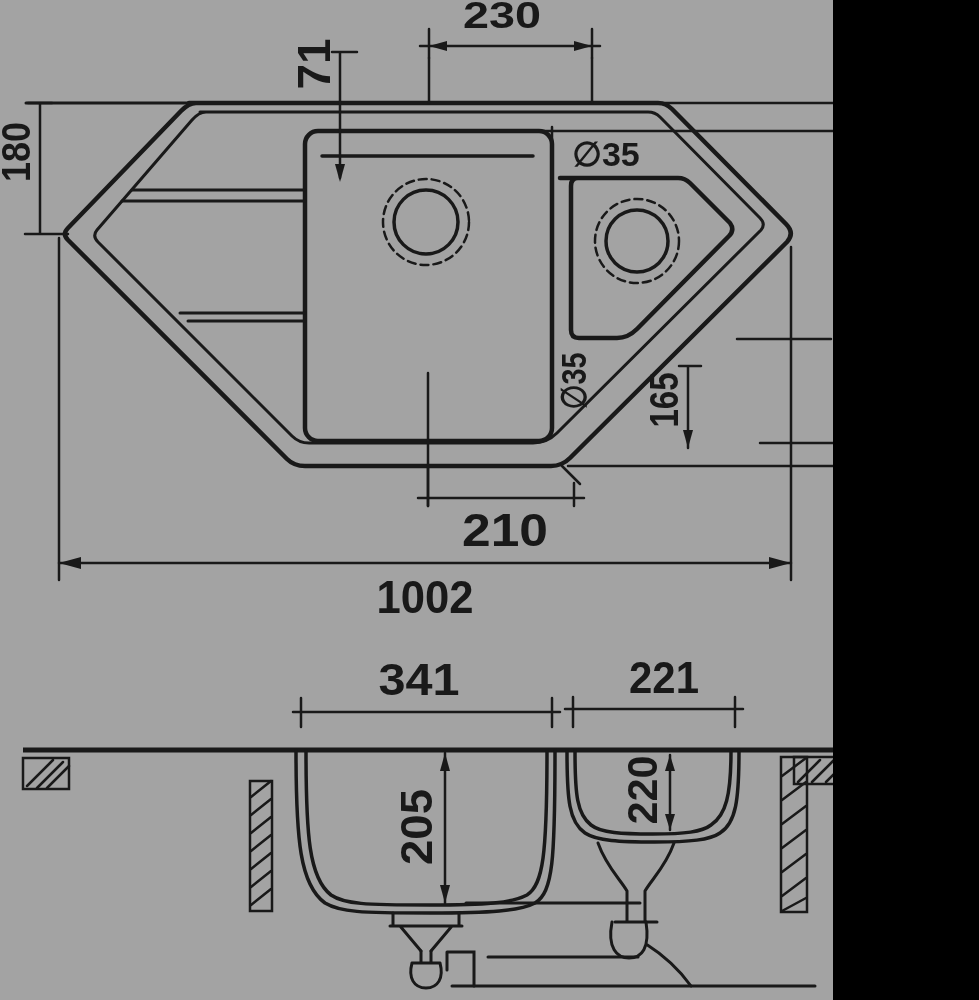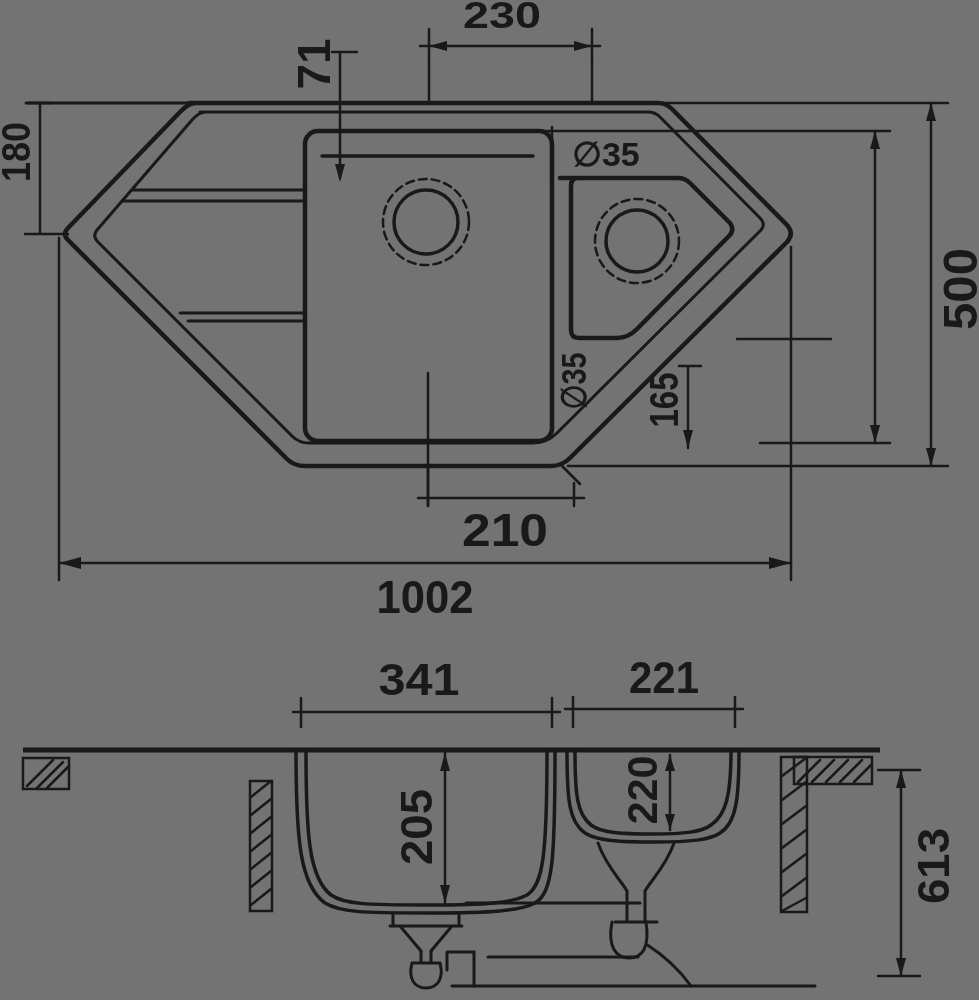--- a/index.html
+++ b/index.html
@@ -1,16 +1,16 @@
 <!DOCTYPE html>
 <html><head>
 <meta charset="utf-8">
 <style>
 html,body{margin:0;padding:0;background:#000;}
-#wrap{width:979px;height:1000px;background:#737373;overflow:hidden;}
+#wrap{width:833px;height:1000px;background:#a3a3a3;overflow:hidden;}
 svg{display:block;filter:blur(0.6px);}
 text{font-family:"Liberation Sans",sans-serif;font-weight:bold;fill:#191919;}
 .s2{stroke:#191919;stroke-width:2.5;fill:none;stroke-linecap:round;}
 .s3{stroke:#191919;stroke-width:3;fill:none;stroke-linecap:round;}
 .s35{stroke:#191919;stroke-width:3.5;fill:none;stroke-linecap:round;}
 .s4{stroke:#191919;stroke-width:4.5;fill:none;stroke-linecap:round;stroke-linejoin:round;}
 .arr{fill:#191919;stroke:none;}
 </style>
 </head>
 <body>

